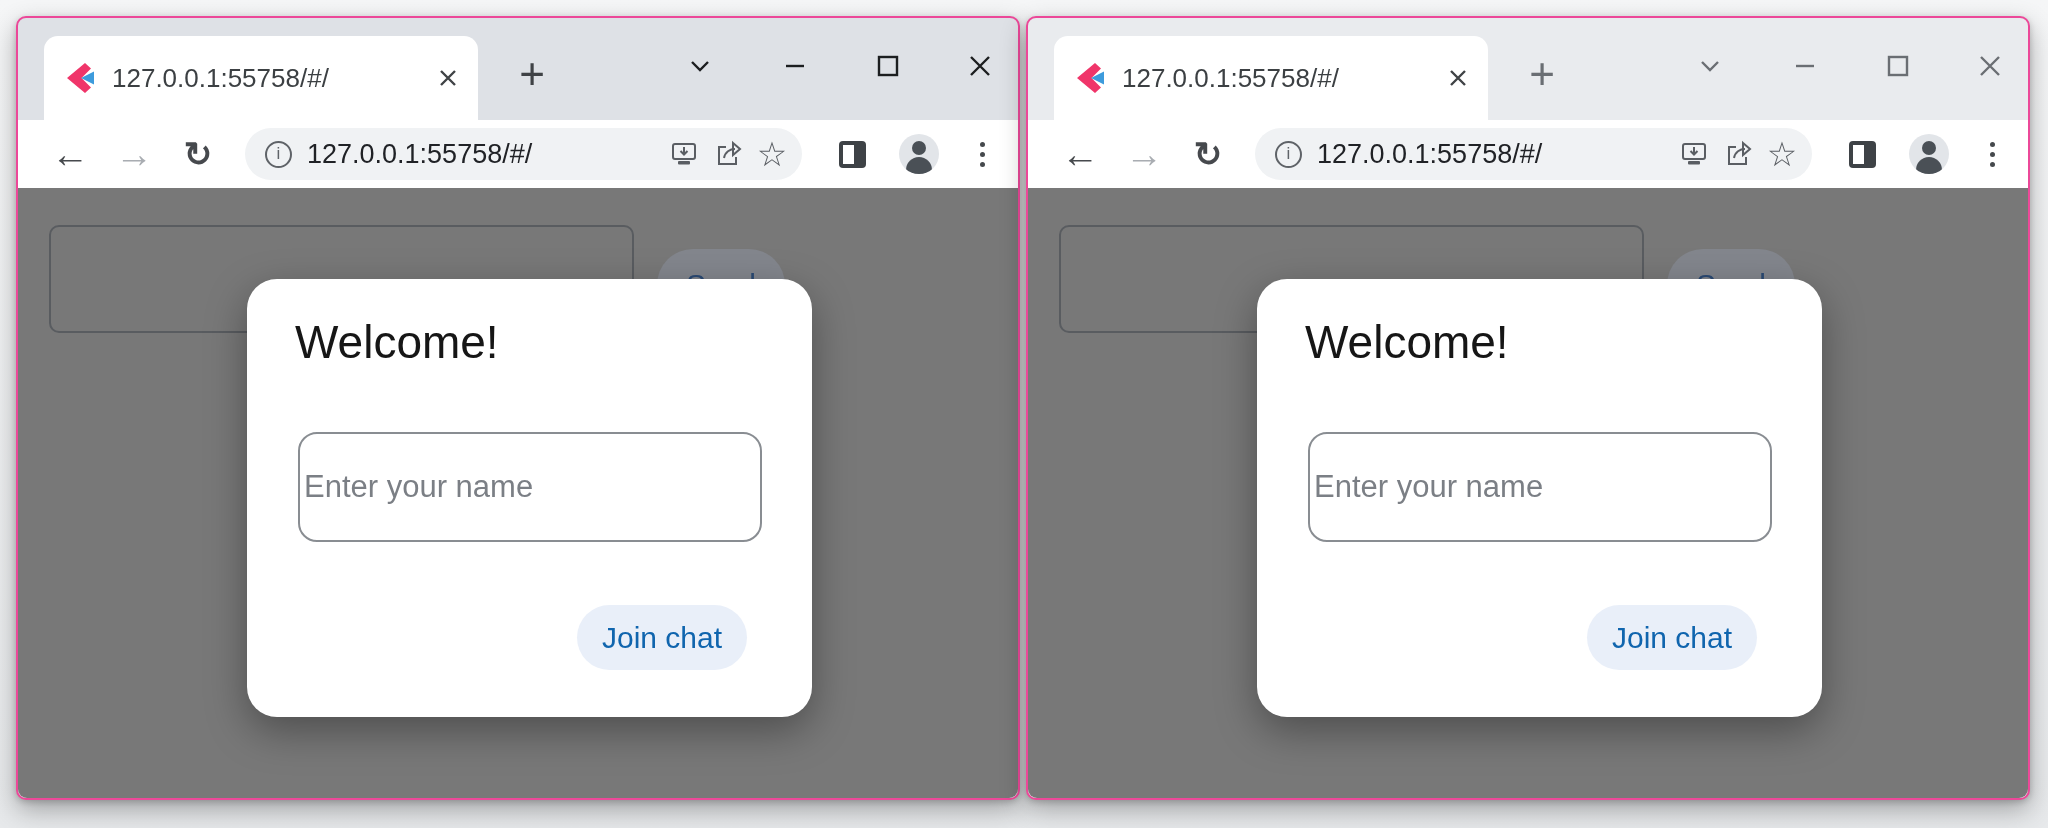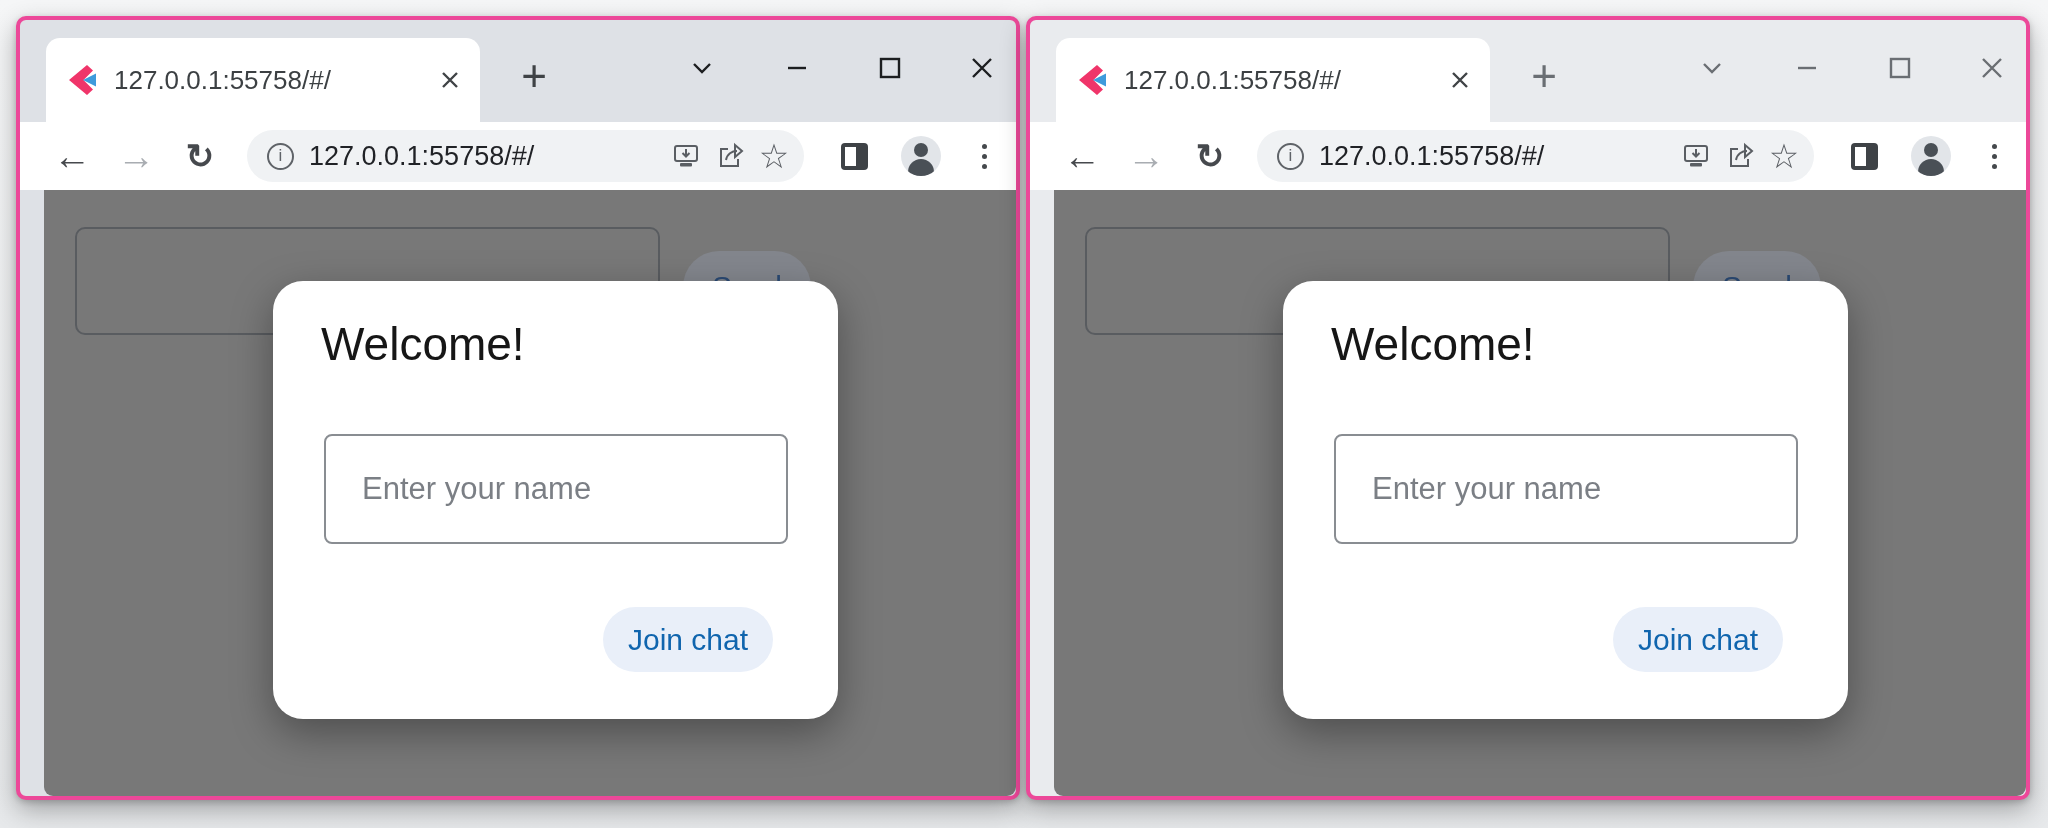--- a/index.html
+++ b/index.html
@@ -13,21 +13,21 @@
     --placeholder:#7b7f85;
   }
   *{margin:0;padding:0;box-sizing:border-box;}
   html,body{width:2048px;height:828px;overflow:hidden;}
   body{font-family:"Liberation Sans",sans-serif;background:linear-gradient(#f5f6f7,#e7e9eb);position:relative;}
 
   
   .window{position:absolute;top:16px;width:1004px;height:784px;border-radius:10px;
     background:var(--frame-focused);
     box-shadow:0 10px 26px rgba(0,0,0,.30),0 2px 6px rgba(0,0,0,.18);
-    border:4px solid #ec4899;}
+    border:2px solid #ec4899;}
   .w-left{left:16px;}
   .w-right{left:1026px;}
   .window--unfocused{background:var(--frame-unfocused);}
 
   .frame-strip{position:absolute;left:0;right:0;top:0;height:102px;border-radius:10px 10px 0 0;}
 
   .tab{position:absolute;left:26px;top:18px;width:434px;height:84px;background:#fff;
     border-radius:14px 14px 0 0;display:flex;align-items:center;}
   .tab-favicon{width:32px;height:32px;margin-left:20px;flex:0 0 auto;}
   .tab-title{margin-left:16px;font-size:26px;color:#3c4043;white-space:nowrap;overflow:hidden;flex:1;}
@@ -67,32 +67,32 @@
   .avatar{position:absolute;left:881px;top:14px;width:40px;height:40px;border-radius:50%;
     background:#e2e5e9;overflow:hidden;cursor:pointer;}
   .avatar-head{position:absolute;left:13px;top:7px;width:14px;height:14px;border-radius:50%;background:#4a5056;}
   .avatar-body{position:absolute;left:7px;top:23px;width:26px;height:17px;border-radius:13px 13px 3px 3px;background:#4a5056;}
   .menu-dots{position:absolute;left:952px;top:16px;width:24px;height:36px;display:flex;flex-direction:column;
     align-items:center;justify-content:center;gap:5px;cursor:pointer;}
   .menu-dots i{width:5px;height:5px;border-radius:50%;background:#45494d;}
 
   
   .content{position:absolute;left:0;right:0;top:170px;bottom:0;background:var(--content-dim);
-    border-radius:0 0 9px 9px;overflow:hidden;margin-left:24px;}
+    border-radius:0 0 9px 9px;overflow:hidden;}
   .msg-box{position:absolute;left:31px;top:37px;width:585px;height:108px;border:2px solid var(--dim-border);
     border-radius:10px;background:transparent;cursor:text;}
   .send-pill{position:absolute;left:639px;top:61px;width:128px;height:72px;border-radius:36px;
     background:var(--send-bg);color:var(--send-text);font-size:30px;font-weight:500;
     display:flex;align-items:center;justify-content:center;cursor:pointer;z-index:1;}
 
   .dialog{position:absolute;left:229px;top:91px;width:565px;height:438px;background:var(--dialog-bg);
     border-radius:30px;box-shadow:0 14px 40px rgba(0,0,0,.35);z-index:2;}
   .dialog-title{position:absolute;left:48px;top:36px;font-size:46px;color:#161616;}
   .name-input{position:absolute;left:51px;top:153px;width:464px;height:110px;border:2px solid #898d92;
-    border-radius:8px;font-size:31px;color:#1d1d1d;padding-left:36px;outline:none;
+    border-radius:19px;font-size:31px;color:#1d1d1d;padding-left:4px;outline:none;
     font-family:"Liberation Sans",sans-serif;background:#fff;}
   .name-input::placeholder{color:var(--placeholder);opacity:1;}
   .join-btn{position:absolute;left:330px;top:326px;width:170px;height:65px;border-radius:33px;
     background:var(--join-bg);color:var(--join-text);font-size:30px;font-weight:500;border:none;
     display:flex;align-items:center;justify-content:center;cursor:pointer;
     font-family:"Liberation Sans",sans-serif;text-align:center;}
 
   svg{display:block;}
 </style>
 </head>

